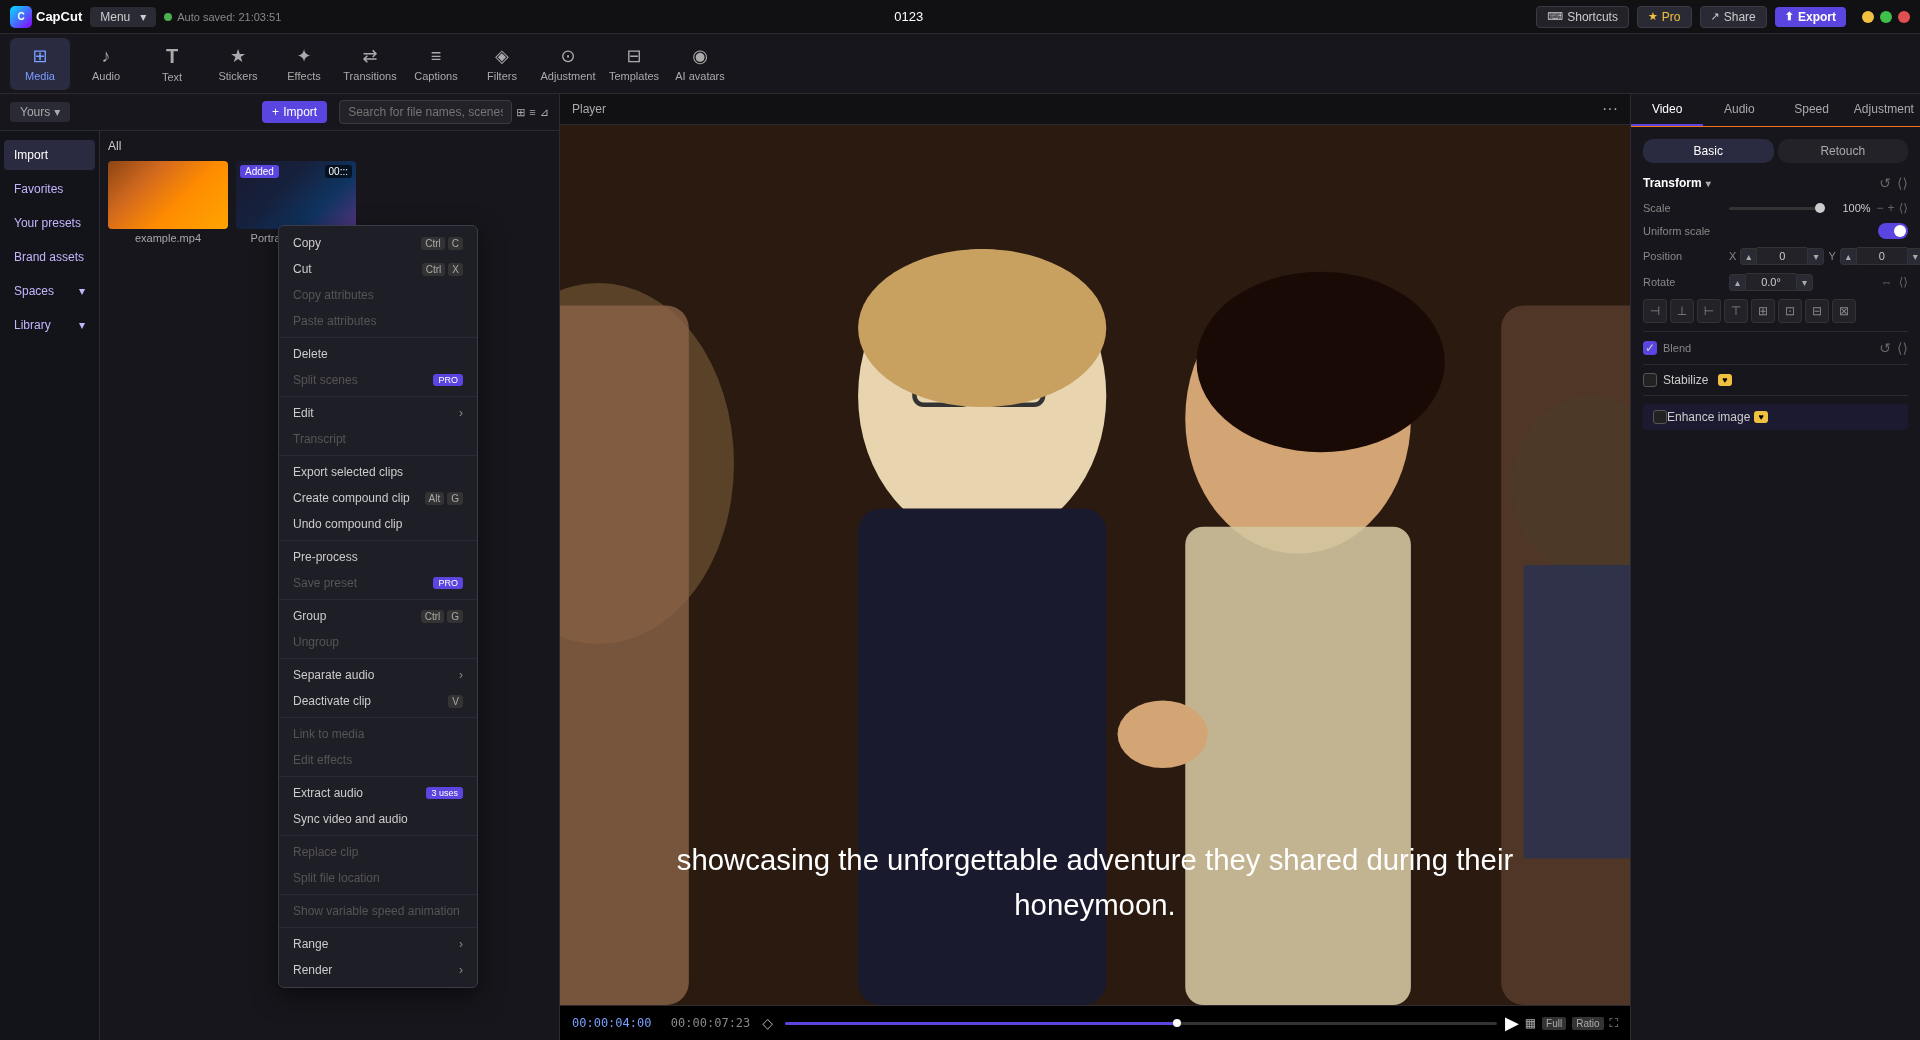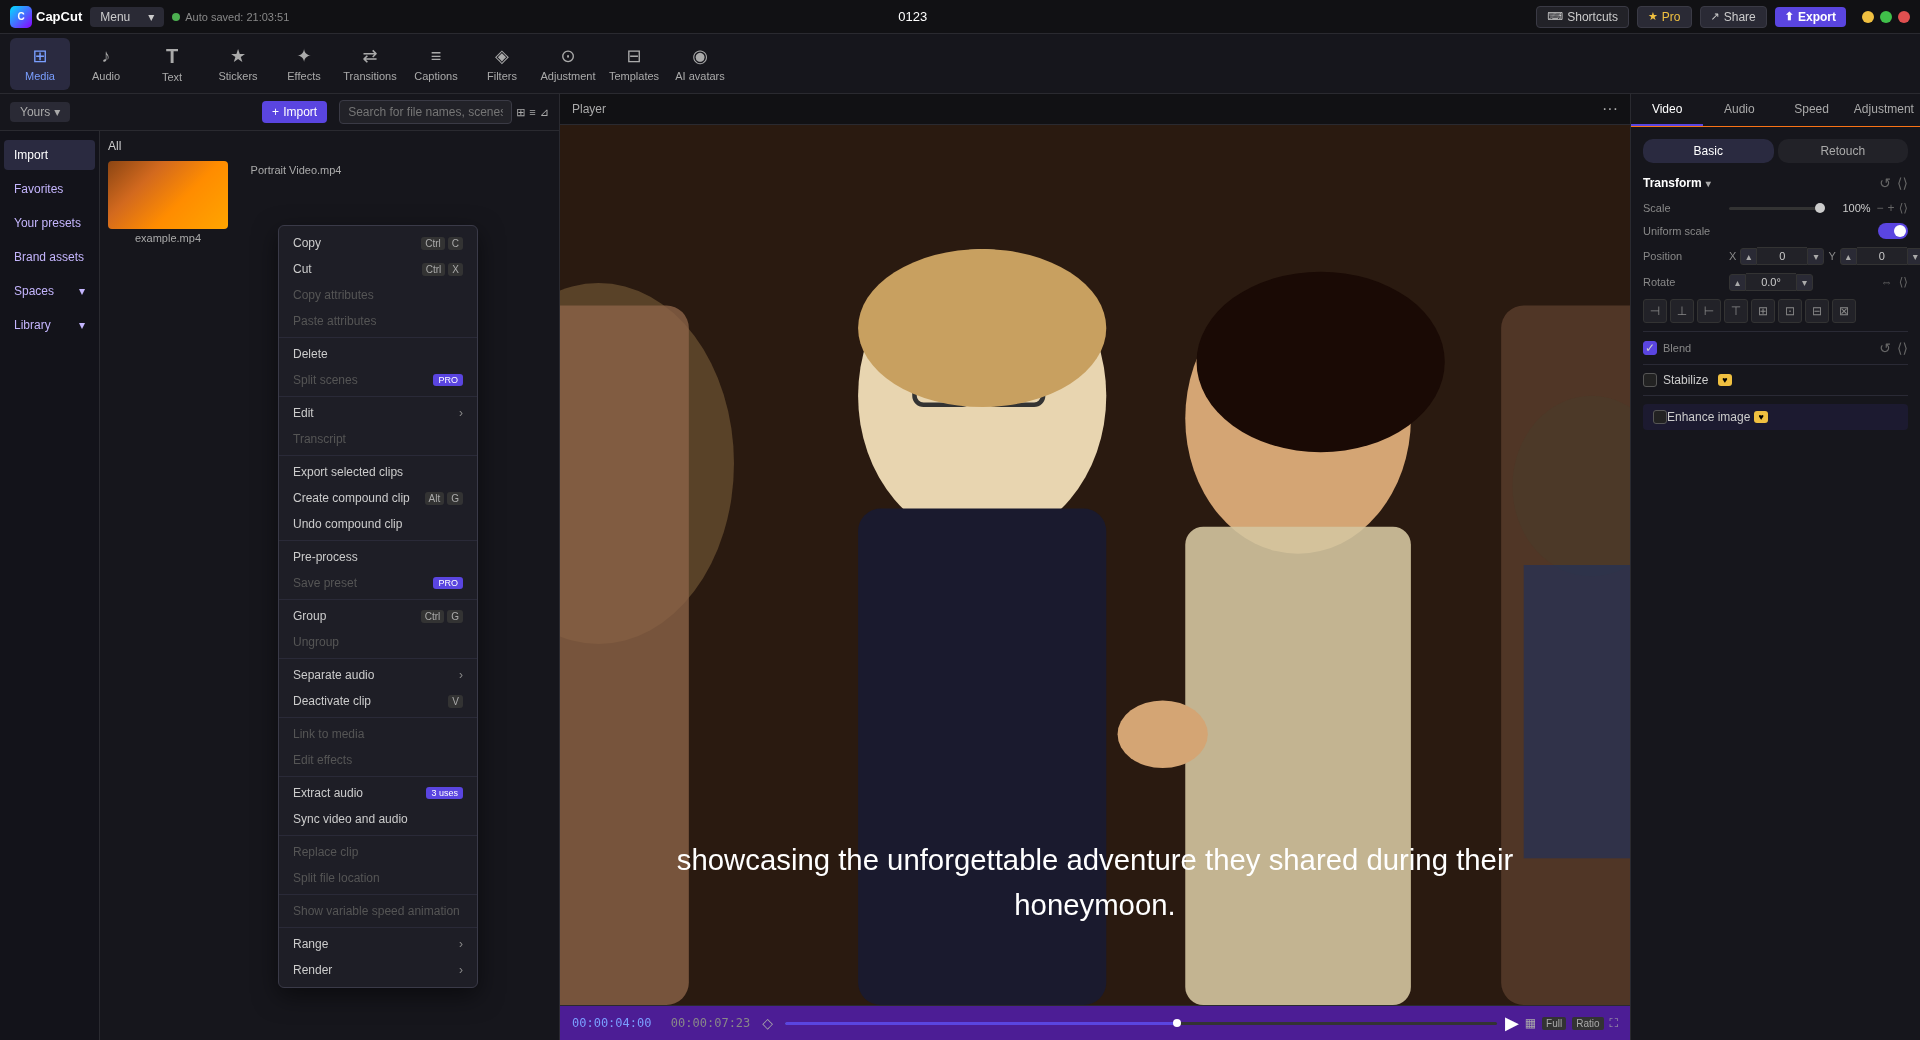--- a/index.html
+++ b/index.html
@@ -2,21 +2,21 @@
 <html><head>
   <meta charset="utf-8">
   <style>
     * { box-sizing: border-box; margin: 0; padding: 0; }
     body { background: #1a1a1f; color: #ccc; font-family: 'Segoe UI', Arial, sans-serif; font-size: 12px; width: 1920px; height: 1040px; overflow: hidden; }
 
     
     #topbar { display: flex; align-items: center; height: 34px; background: #111114; border-bottom: 1px solid #2a2a30; padding: 0 10px; gap: 8px; }
     #topbar .logo { display: flex; align-items: center; gap: 4px; font-weight: bold; font-size: 13px; color: #fff; }
     #topbar .logo-icon { width: 22px; height: 22px; background: linear-gradient(135deg, #00e0ff, #8a00ff); border-radius: 5px; display: flex; align-items: center; justify-content: center; font-size: 10px; color: #fff; font-weight: bold; }
-    #topbar .menu-btn { background: #2a2a35; border: none; color: #ccc; padding: 3px 10px; border-radius: 4px; cursor: pointer; font-size: 12px; display: flex; align-items: center; gap: 18px; }
+    #topbar .menu-btn { background: #2a2a35; border: none; color: #ccc; padding: 3px 10px; border-radius: 4px; cursor: pointer; font-size: 12px; display: flex; align-items: center; gap: 10px; }
     #topbar .autosave { color: #888; font-size: 11px; display: flex; align-items: center; gap: 5px; }
     #topbar .autosave .dot { width: 8px; height: 8px; background: #4caf50; border-radius: 50%; }
     #topbar .title { flex: 1; text-align: center; color: #fff; font-size: 13px; font-weight: 500; }
     #topbar .topbar-right { display: flex; align-items: center; gap: 8px; }
     .tb-btn { background: #2a2a35; border: 1px solid #3a3a45; color: #ccc; padding: 3px 10px; border-radius: 4px; cursor: pointer; font-size: 12px; display: flex; align-items: center; gap: 4px; }
     .tb-btn.shortcuts { background: #222228; }
     .tb-btn.pro { background: #2a2a35; color: #f0c040; }
     .tb-btn.share { background: #2a2a35; }
     .tb-btn.export { background: #5a45e0; color: #fff; font-weight: bold; border: none; }
     .tb-btn .icon { font-size: 11px; }
@@ -58,21 +58,21 @@
     .thumb-placeholder .added-badge { position: absolute; top: 4px; left: 4px; background: #5a45e0; border-radius: 3px; padding: 1px 5px; font-size: 10px; color: #fff; }
     .media-name { font-size: 11px; color: #aaa; margin-top: 3px; text-align: center; white-space: nowrap; overflow: hidden; text-overflow: ellipsis; }
 
     
     #player-panel { flex: 1; display: flex; flex-direction: column; background: #111114; }
     #player-header { display: flex; align-items: center; padding: 6px 12px; border-bottom: 1px solid #2a2a30; }
     #player-header .player-title { color: #aaa; font-size: 12px; }
     #player-header .more-btn { margin-left: auto; background: none; border: none; color: #aaa; cursor: pointer; font-size: 16px; }
     #player-area { flex: 1; display: flex; align-items: center; justify-content: center; background: #0d0d10; position: relative; overflow: hidden; }
     .player-video-bg { width: 100%; height: 390px; background: #111; display: flex; align-items: center; justify-content: center; position: relative; }
-    #player-controls { display: flex; align-items: center; padding: 6px 12px; gap: 8px; border-top: 1px solid #2a2a30; background: #4c1d95; }
+    #player-controls { display: flex; align-items: center; padding: 6px 12px; gap: 8px; border-top: 1px solid #2a2a30; background: #000000; }
     .time-display { color: #7a9fff; font-size: 12px; font-family: monospace; }
     .time-sep { color: #555; font-size: 12px; }
     .ctrl-btn { background: none; border: none; color: #aaa; cursor: pointer; font-size: 14px; padding: 2px 4px; }
     .player-progress { flex: 1; height: 3px; background: #333; border-radius: 2px; cursor: pointer; }
     .player-right-controls { display: flex; align-items: center; gap: 6px; margin-left: auto; }
     .prc-btn { background: none; border: none; color: #aaa; cursor: pointer; font-size: 12px; }
 
     
     #right-panel { width: 290px; background: #16161c; border-left: 1px solid #2a2a30; display: flex; flex-direction: column; }
     .right-tabs { display: flex; border-bottom: 1px solid #f97316; }
@@ -252,20 +252,24 @@
       <div class="media-content">
         <div class="media-filter">
           <button class="filter-all">All</button>
         </div>
         <div class="media-grid">
           <div class="media-thumb">
             <div class="thumb-placeholder vid-thumb1"></div>
             <div class="media-name">example.mp4</div>
           </div>
           <div class="media-thumb">
+            <div class="thumb-placeholder vid-thumb2">
+              <div class="added-badge">Added</div>
+              <div class="duration">00:::</div>
+            </div>
             <div class="media-name">Portrait Video.mp4</div>
           </div>
         </div>
       </div>
     </div>
   </div>
 
   <div id="player-panel">
     <div id="player-header">
       <span class="player-title">Player</span>

